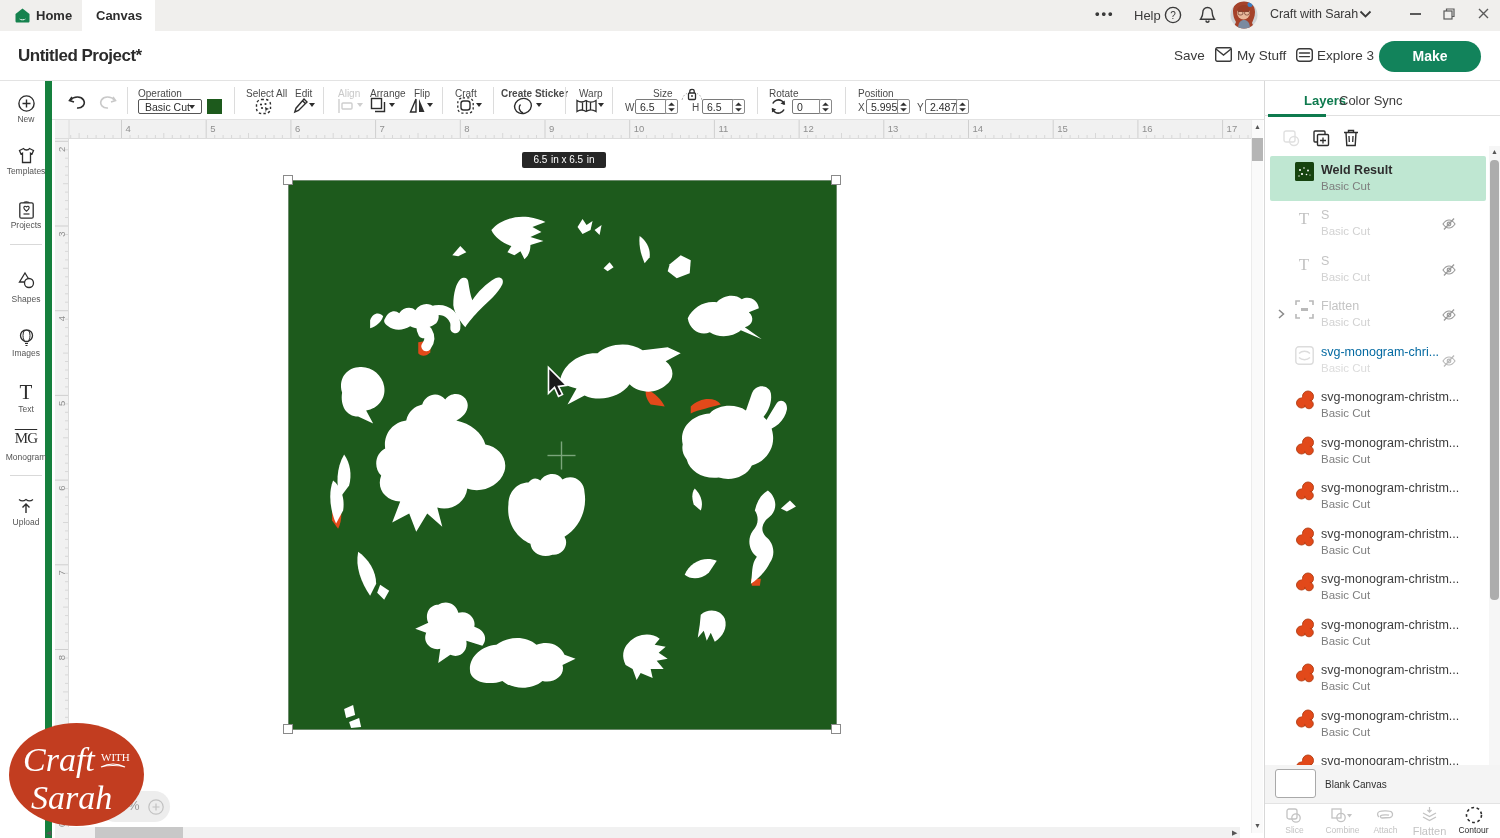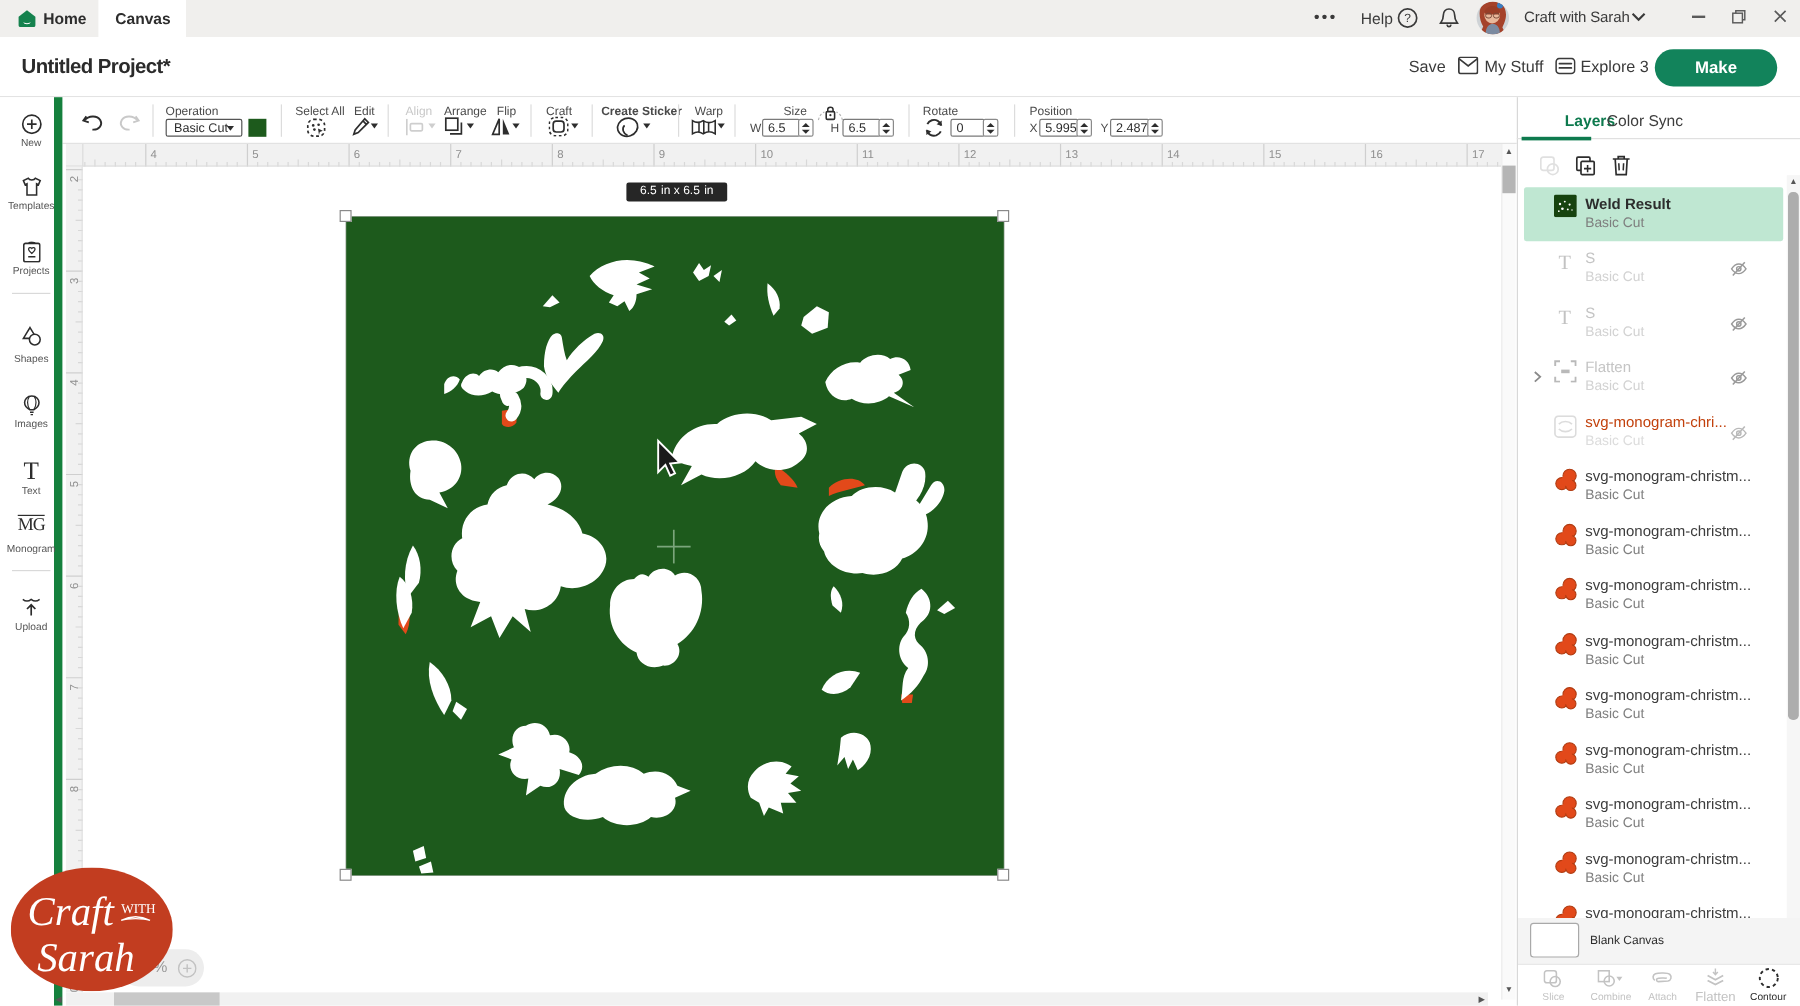--- a/index.html
+++ b/index.html
@@ -684,21 +684,21 @@
 <div class="abs" style="left:1321px;top:316.0px;font-size:11.5px;color:#d2d2d2;">Basic Cut</div>
 <svg class="abs" style="left:1441px;top:307.0px" width="16" height="16" viewBox="0 0 16 16">
       <path d="M2 8 C4 5 6.5 4 8 4 C9.5 4 12 5 14 8 C12 11 9.5 12 8 12 C6.5 12 4 11 2 8 Z" fill="none" stroke="#9a9a9a" stroke-width="1.2"></path>
       <circle cx="8" cy="8" r="1.8" fill="none" stroke="#9a9a9a" stroke-width="1.2"></circle>
       <path d="M3 13.5 L13 2.5" stroke="#9a9a9a" stroke-width="1.3"></path>
     </svg>
 <svg class="abs" style="left:1295px;top:345.5px" width="19" height="19" viewBox="0 0 19 19">
       <rect x="0.8" y="0.8" width="17.4" height="17.4" rx="3" fill="none" stroke="#dcdcdc" stroke-width="1.4"></rect>
       <path d="M4 7.5 C7 4.5 12 4.5 15 7.5 M4 11.5 C7 14.5 12 14.5 15 11.5" fill="none" stroke="#dcdcdc" stroke-width="1.4"></path>
     </svg>
-<div class="abs" style="left:1321px;top:344.5px;font-size:12.5px;color:#c2410c;">svg-monogram-chri...</div>
+<div class="abs" style="left:1321px;top:344.5px;font-size:12.5px;color:#0369a1;">svg-monogram-chri...</div>
 <div class="abs" style="left:1321px;top:361.5px;font-size:11.5px;color:#dcdcdc;">Basic Cut</div>
 <svg class="abs" style="left:1441px;top:352.5px" width="16" height="16" viewBox="0 0 16 16">
       <path d="M2 8 C4 5 6.5 4 8 4 C9.5 4 12 5 14 8 C12 11 9.5 12 8 12 C6.5 12 4 11 2 8 Z" fill="none" stroke="#b9b9b9" stroke-width="1.2"></path>
       <circle cx="8" cy="8" r="1.8" fill="none" stroke="#b9b9b9" stroke-width="1.2"></circle>
       <path d="M3 13.5 L13 2.5" stroke="#b9b9b9" stroke-width="1.3"></path>
     </svg>
 <svg class="abs" style="left:1295px;top:390.0px" width="21" height="21" viewBox="0 0 21 21">
       <g fill="#e2491a" stroke="#b03c12" stroke-width="0.9">
         <circle cx="6.5" cy="13" r="5"></circle>
         <circle cx="13" cy="6.5" r="5.5"></circle>

